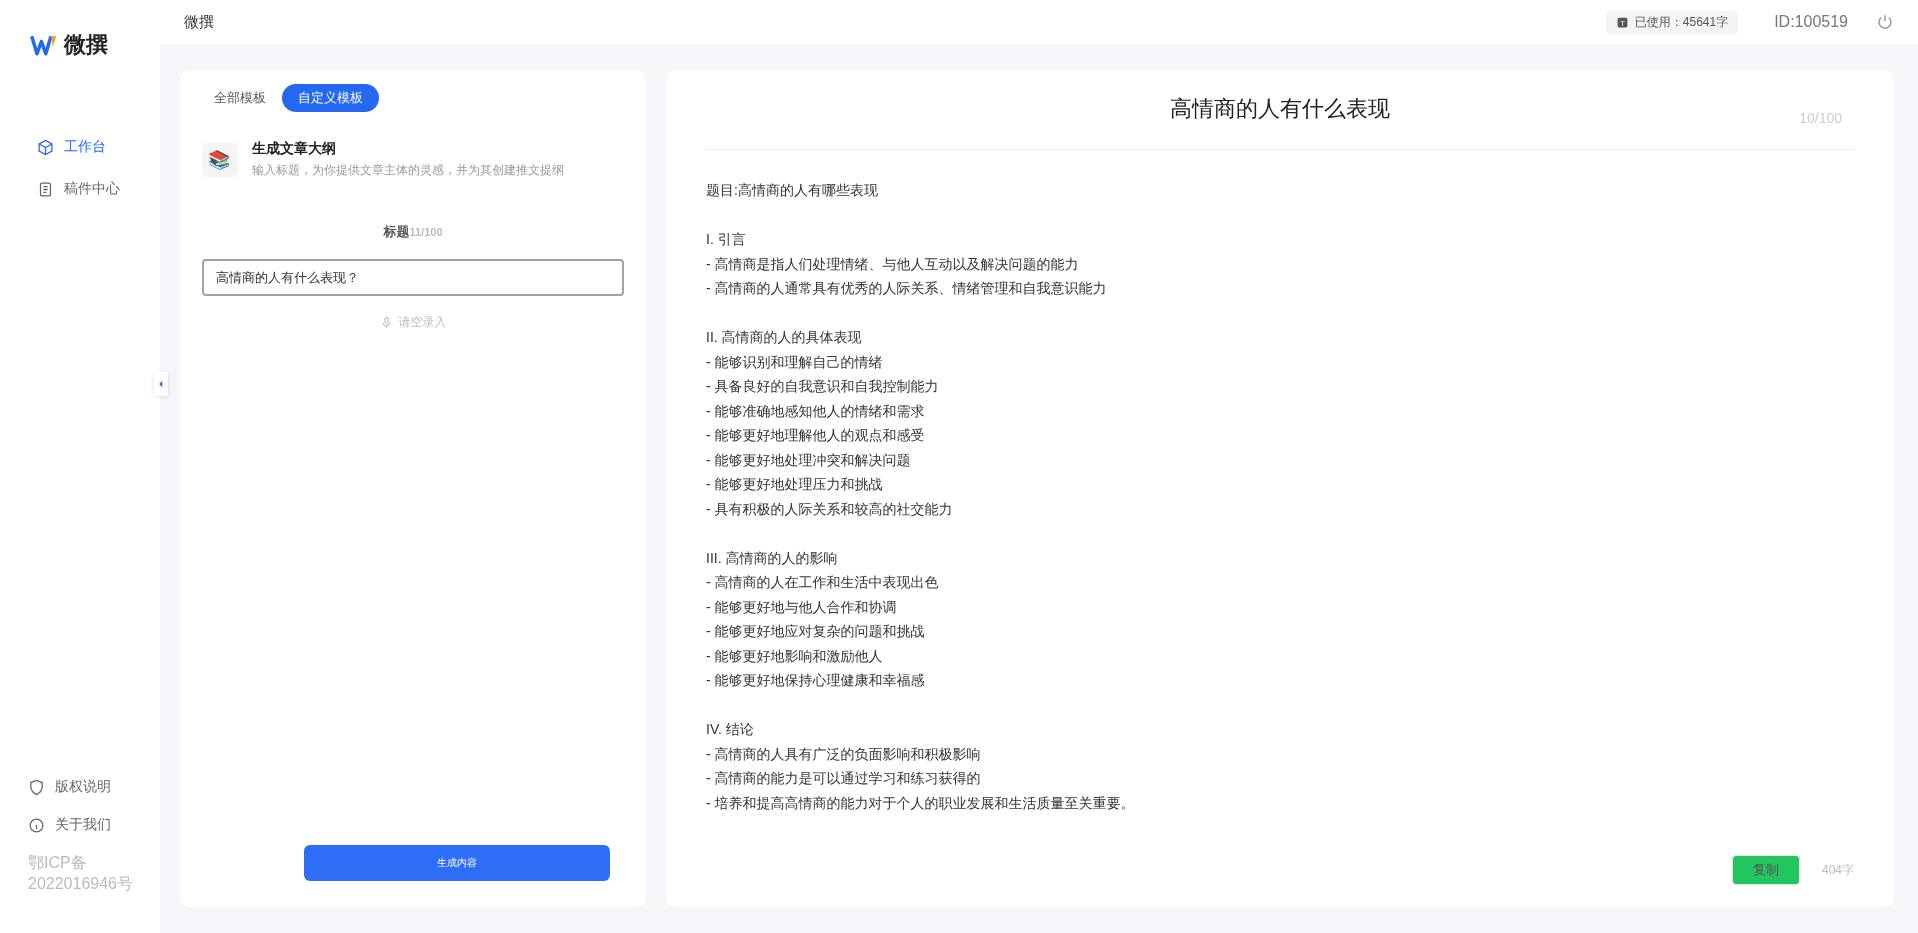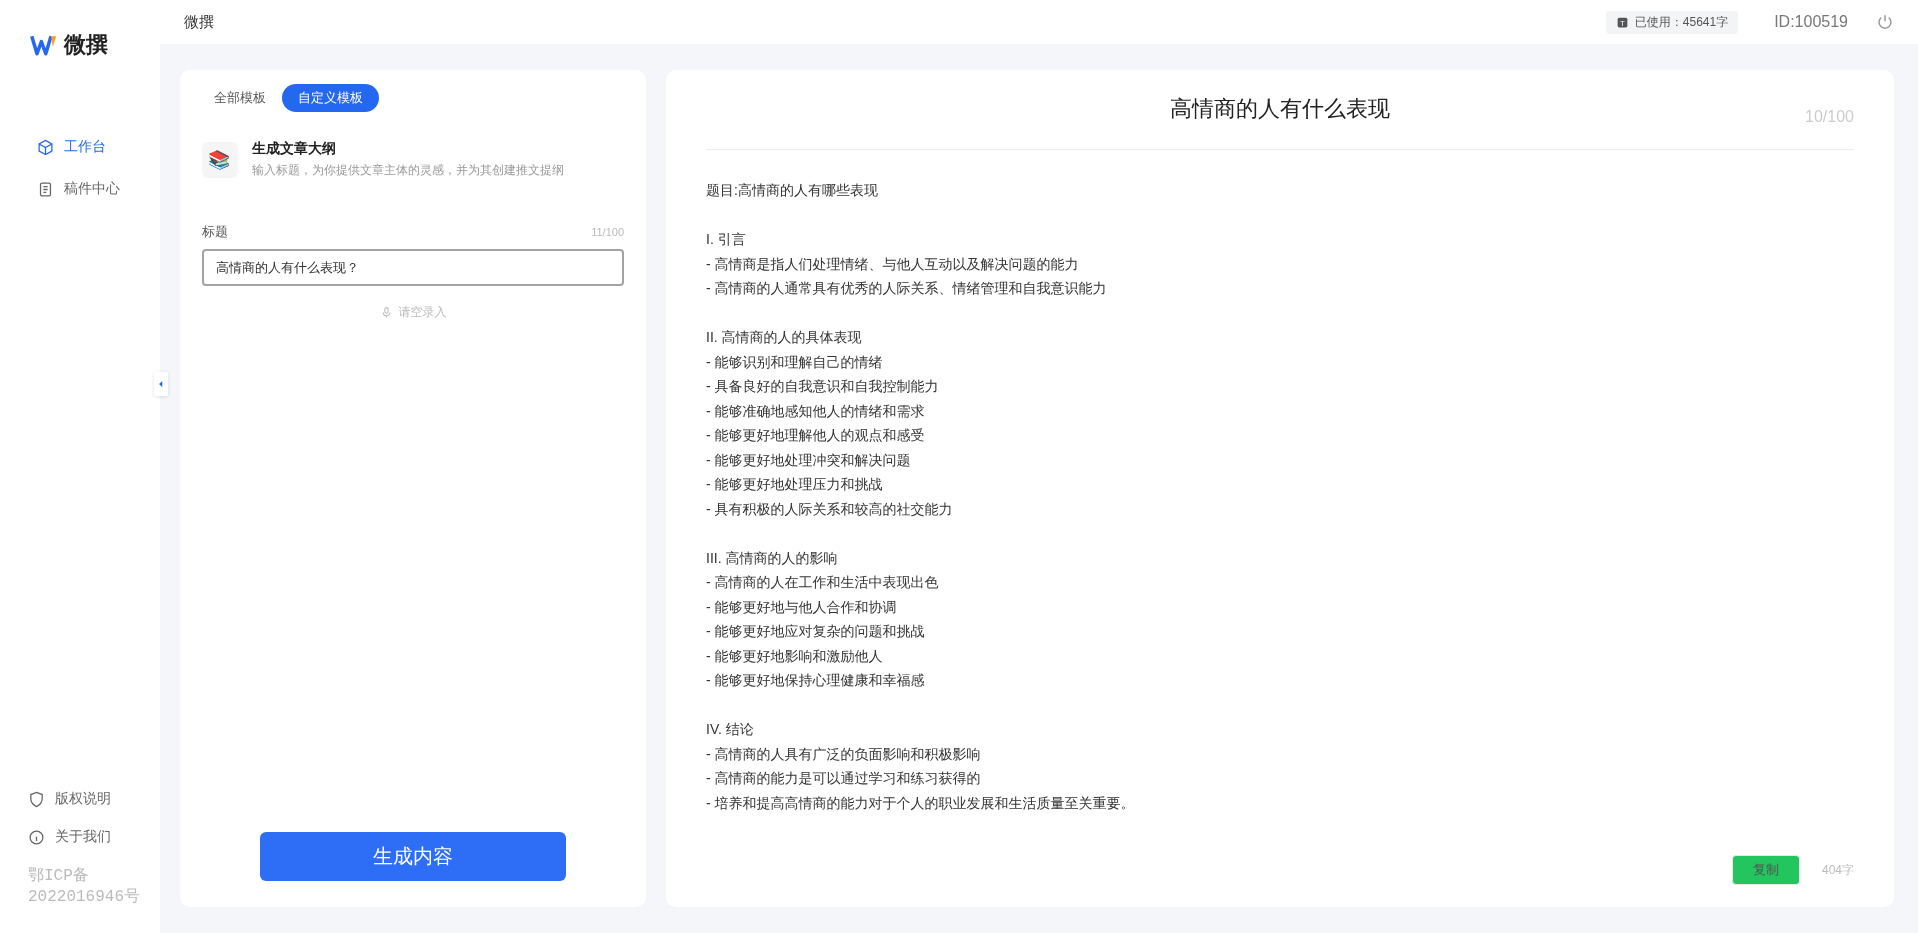--- a/index.html
+++ b/index.html
@@ -9,21 +9,21 @@
   
   
   .sidebar { width: 160px; background: #fff; display: flex; flex-direction: column; height: 100%; position: relative; flex-shrink: 0; }
   .logo { padding: 30px 20px 20px 30px; display: flex; align-items: center; gap: 6px; }
   .logo-icon { width: 28px; height: 28px; }
   .logo-text { font-size: 22px; font-weight: 700; color: #222; }
   .nav { padding: 50px 0 0 9px; flex: 1; }
   .nav-item { display: flex; align-items: center; gap: 10px; padding: 8px 20px 8px 28px; font-size: 14px; color: #666; cursor: pointer; margin-bottom: 8px; }
   .nav-item.active { color: #2468f2; }
   .nav-item svg { width: 17px; height: 17px; flex-shrink: 0; }
-  .sidebar-bottom { padding-bottom: 16px; font-family: Liberation Mono, monospace; }
+  .sidebar-bottom { padding-bottom: 28px; }
   .sidebar-bottom .nav-item { padding: 6px 20px 6px 28px; }
   .icp { font-size: 16px; color: #bbb; padding: 5px 20px 10px 28px; }
   .collapse-handle { position: absolute; right: -8px; top: 372px; width: 14px; height: 24px; background: #fff; border-radius: 2px; box-shadow: 0 1px 4px rgba(0,0,0,0.12); display: flex; align-items: center; justify-content: center; cursor: pointer; }
   .collapse-handle svg { width: 10px; height: 10px; }
   
   
   .main { flex: 1; display: flex; flex-direction: column; height: 100%; }
   .topbar { height: 44px; background: #fff; display: flex; align-items: center; padding: 0 24px; justify-content: space-between; }
   .topbar-title { font-size: 15px; color: #333; font-weight: 500; }
   .topbar-right { display: flex; align-items: center; gap: 28px; }
@@ -43,34 +43,34 @@
   .tabs { display: flex; padding: 14px 18px 12px; gap: 0; }
   .tab { padding: 5px 16px; font-size: 13px; border-radius: 14px; cursor: pointer; color: #555; }
   .tab.active { background: #2468f2; color: #fff; }
   
   .template-box { display: flex; align-items: flex-start; gap: 14px; padding: 4px 22px 14px; }
   .template-ico { width: 36px; height: 36px; background: #f5f5f5; border-radius: 6px; display: flex; align-items: center; justify-content: center; font-size: 18px; margin-top: 2px; }
   .template-name { font-size: 14px; font-weight: 600; color: #222; margin-bottom: 4px; }
   .template-desc { font-size: 12px; color: #999; }
   
   .form-area { padding: 18px 22px 0; flex: 1; }
-  .field-row { display: flex; justify-content: space-between; align-items: center; margin-bottom: 8px; }
+  .field-row { display: flex; justify-content: center; align-items: center; margin-bottom: 18px; font-weight: bold; }
   .field-label { font-size: 13px; color: #555; }
   .field-counter { font-size: 11px; color: #bbb; }
   .title-input { width: 100%; border: 2px solid #a3a3a3; border-radius: 4px; padding: 9px 12px; font-size: 13px; color: #333; outline: none; }
   .voice-row { display: flex; align-items: center; justify-content: center; gap: 6px; padding: 18px 0 0; color: #bbb; font-size: 12px; cursor: pointer; }
   .voice-row svg { width: 13px; height: 13px; }
   
   .left-footer { padding: 20px 80px 26px; }
-  .generate-btn { width: 100%; background: #2e6df6; color: #fff; border: none; border-radius: 6px; padding: 11px 0; font-size: 20px; cursor: pointer; }
+  .generate-btn { width: 100%; background: #2e6df6; color: #fff; border: none; border-radius: 6px; padding: 11px 0; font-size: 10px; cursor: pointer; margin-left: 44px; }
   
   
   .output-head { padding: 24px 40px 12px; position: relative; border-bottom: 1px solid transparent; }
   .output-title { text-align: center; font-size: 22px; font-family: "SimSun","Songti SC",serif; font-weight: 400; color: #222; }
-  .output-counter { position: absolute; right: 40px; bottom: 10px; font-size: 16px; color: #ccc; }
+  .output-counter { position: absolute; right: 52px; bottom: 10px; font-size: 14px; color: #ccc; }
   .output-divider { height: 1px; background: #eee; margin: 0 40px; }
   
   .output-body { flex: 1; padding: 16px 40px 0; font-size: 14px; line-height: 1.75; color: #333; white-space: pre-wrap; overflow: auto; }
   
   .output-footer { display: flex; justify-content: flex-end; align-items: center; gap: 22px; padding: 16px 40px 22px; }
   .copy-btn { background: #22c55e; border: 1px solid #e4e6ea; border-radius: 4px; padding: 5px 20px; font-size: 13px; color: #555; cursor: pointer; }
   .word-count { font-size: 12px; color: #bbb; }
 </style>
 </head>
 <body>

